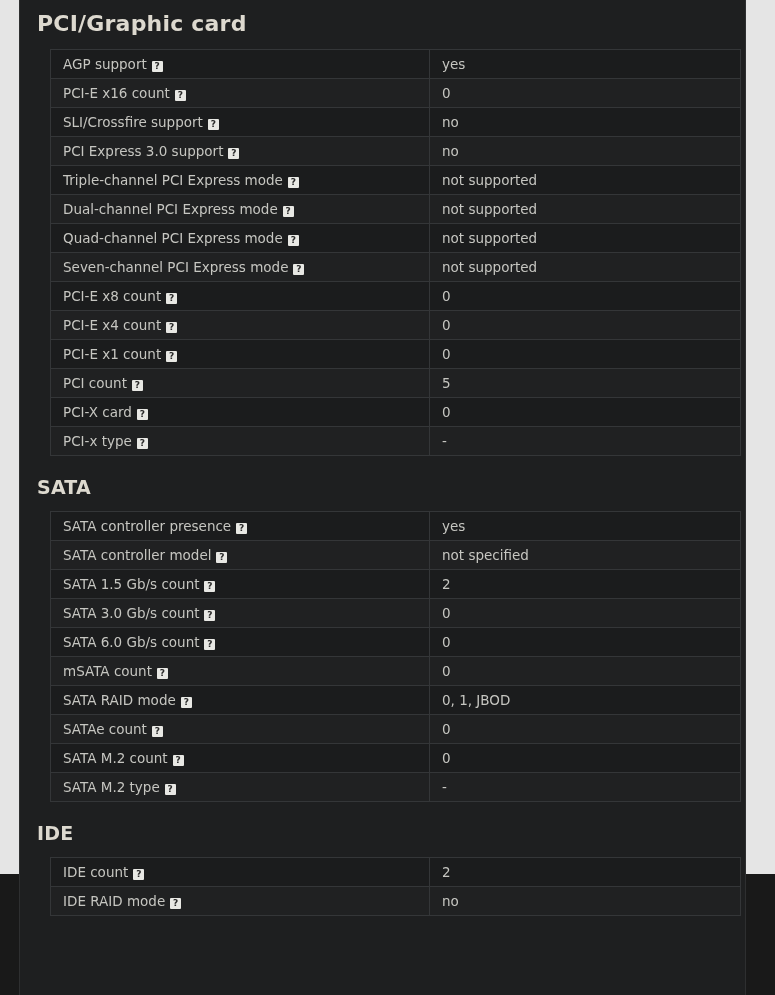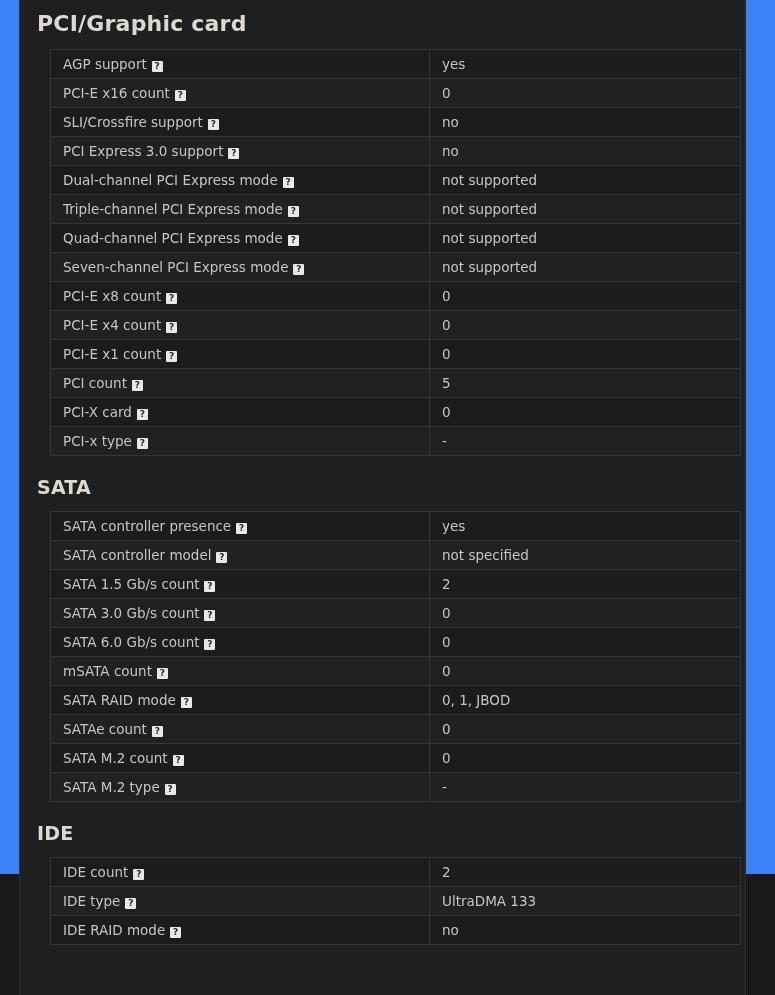--- a/index.html
+++ b/index.html
@@ -14,21 +14,21 @@
     overflow: hidden;
     font-family: "DejaVu Sans", "Liberation Sans", sans-serif;
     color: #c9c9c4;
   }
 
   
   .page-frame {
     position: relative;
     width: 775px;
     height: 874px;
-    background: #3b82f6;
+    background: #e5e5e5;
     box-sizing: border-box;
   }
   .content-column {
     position: absolute;
     left: 19px;
     top: 0;
     width: 727px;
     height: 995px;
     background: #1e1f20;
     border-left: 1px solid #2e2f30;
@@ -119,25 +119,25 @@
           </tr>
           <tr>
             <td class="label"><span>SLI/Crossfire support</span><span class="help-badge">?</span></td>
             <td class="value">no</td>
           </tr>
           <tr>
             <td class="label"><span>PCI Express 3.0 support</span><span class="help-badge">?</span></td>
             <td class="value">no</td>
           </tr>
           <tr>
+            <td class="label"><span>Triple-channel PCI Express mode</span><span class="help-badge">?</span></td>
+            <td class="value">not supported</td>
+          </tr>
+          <tr>
             <td class="label"><span>Dual-channel PCI Express mode</span><span class="help-badge">?</span></td>
-            <td class="value">not supported</td>
-          </tr>
-          <tr>
-            <td class="label"><span>Triple-channel PCI Express mode</span><span class="help-badge">?</span></td>
             <td class="value">not supported</td>
           </tr>
           <tr>
             <td class="label"><span>Quad-channel PCI Express mode</span><span class="help-badge">?</span></td>
             <td class="value">not supported</td>
           </tr>
           <tr>
             <td class="label"><span>Seven-channel PCI Express mode</span><span class="help-badge">?</span></td>
             <td class="value">not supported</td>
           </tr>
@@ -213,23 +213,19 @@
         </tbody>
       </table>
       <h2 class="section-title sub">IDE</h2>
       <table class="spec-table">
         <tbody>
           <tr>
             <td class="label"><span>IDE count</span><span class="help-badge">?</span></td>
             <td class="value">2</td>
           </tr>
           <tr>
-            <td class="label"><span>IDE type</span><span class="help-badge">?</span></td>
-            <td class="value">UltraDMA 133</td>
-          </tr>
-          <tr>
             <td class="label"><span>IDE RAID mode</span><span class="help-badge">?</span></td>
             <td class="value">no</td>
           </tr>
         </tbody>
       </table>
     </div>
 </div>
 
 </body></html>

